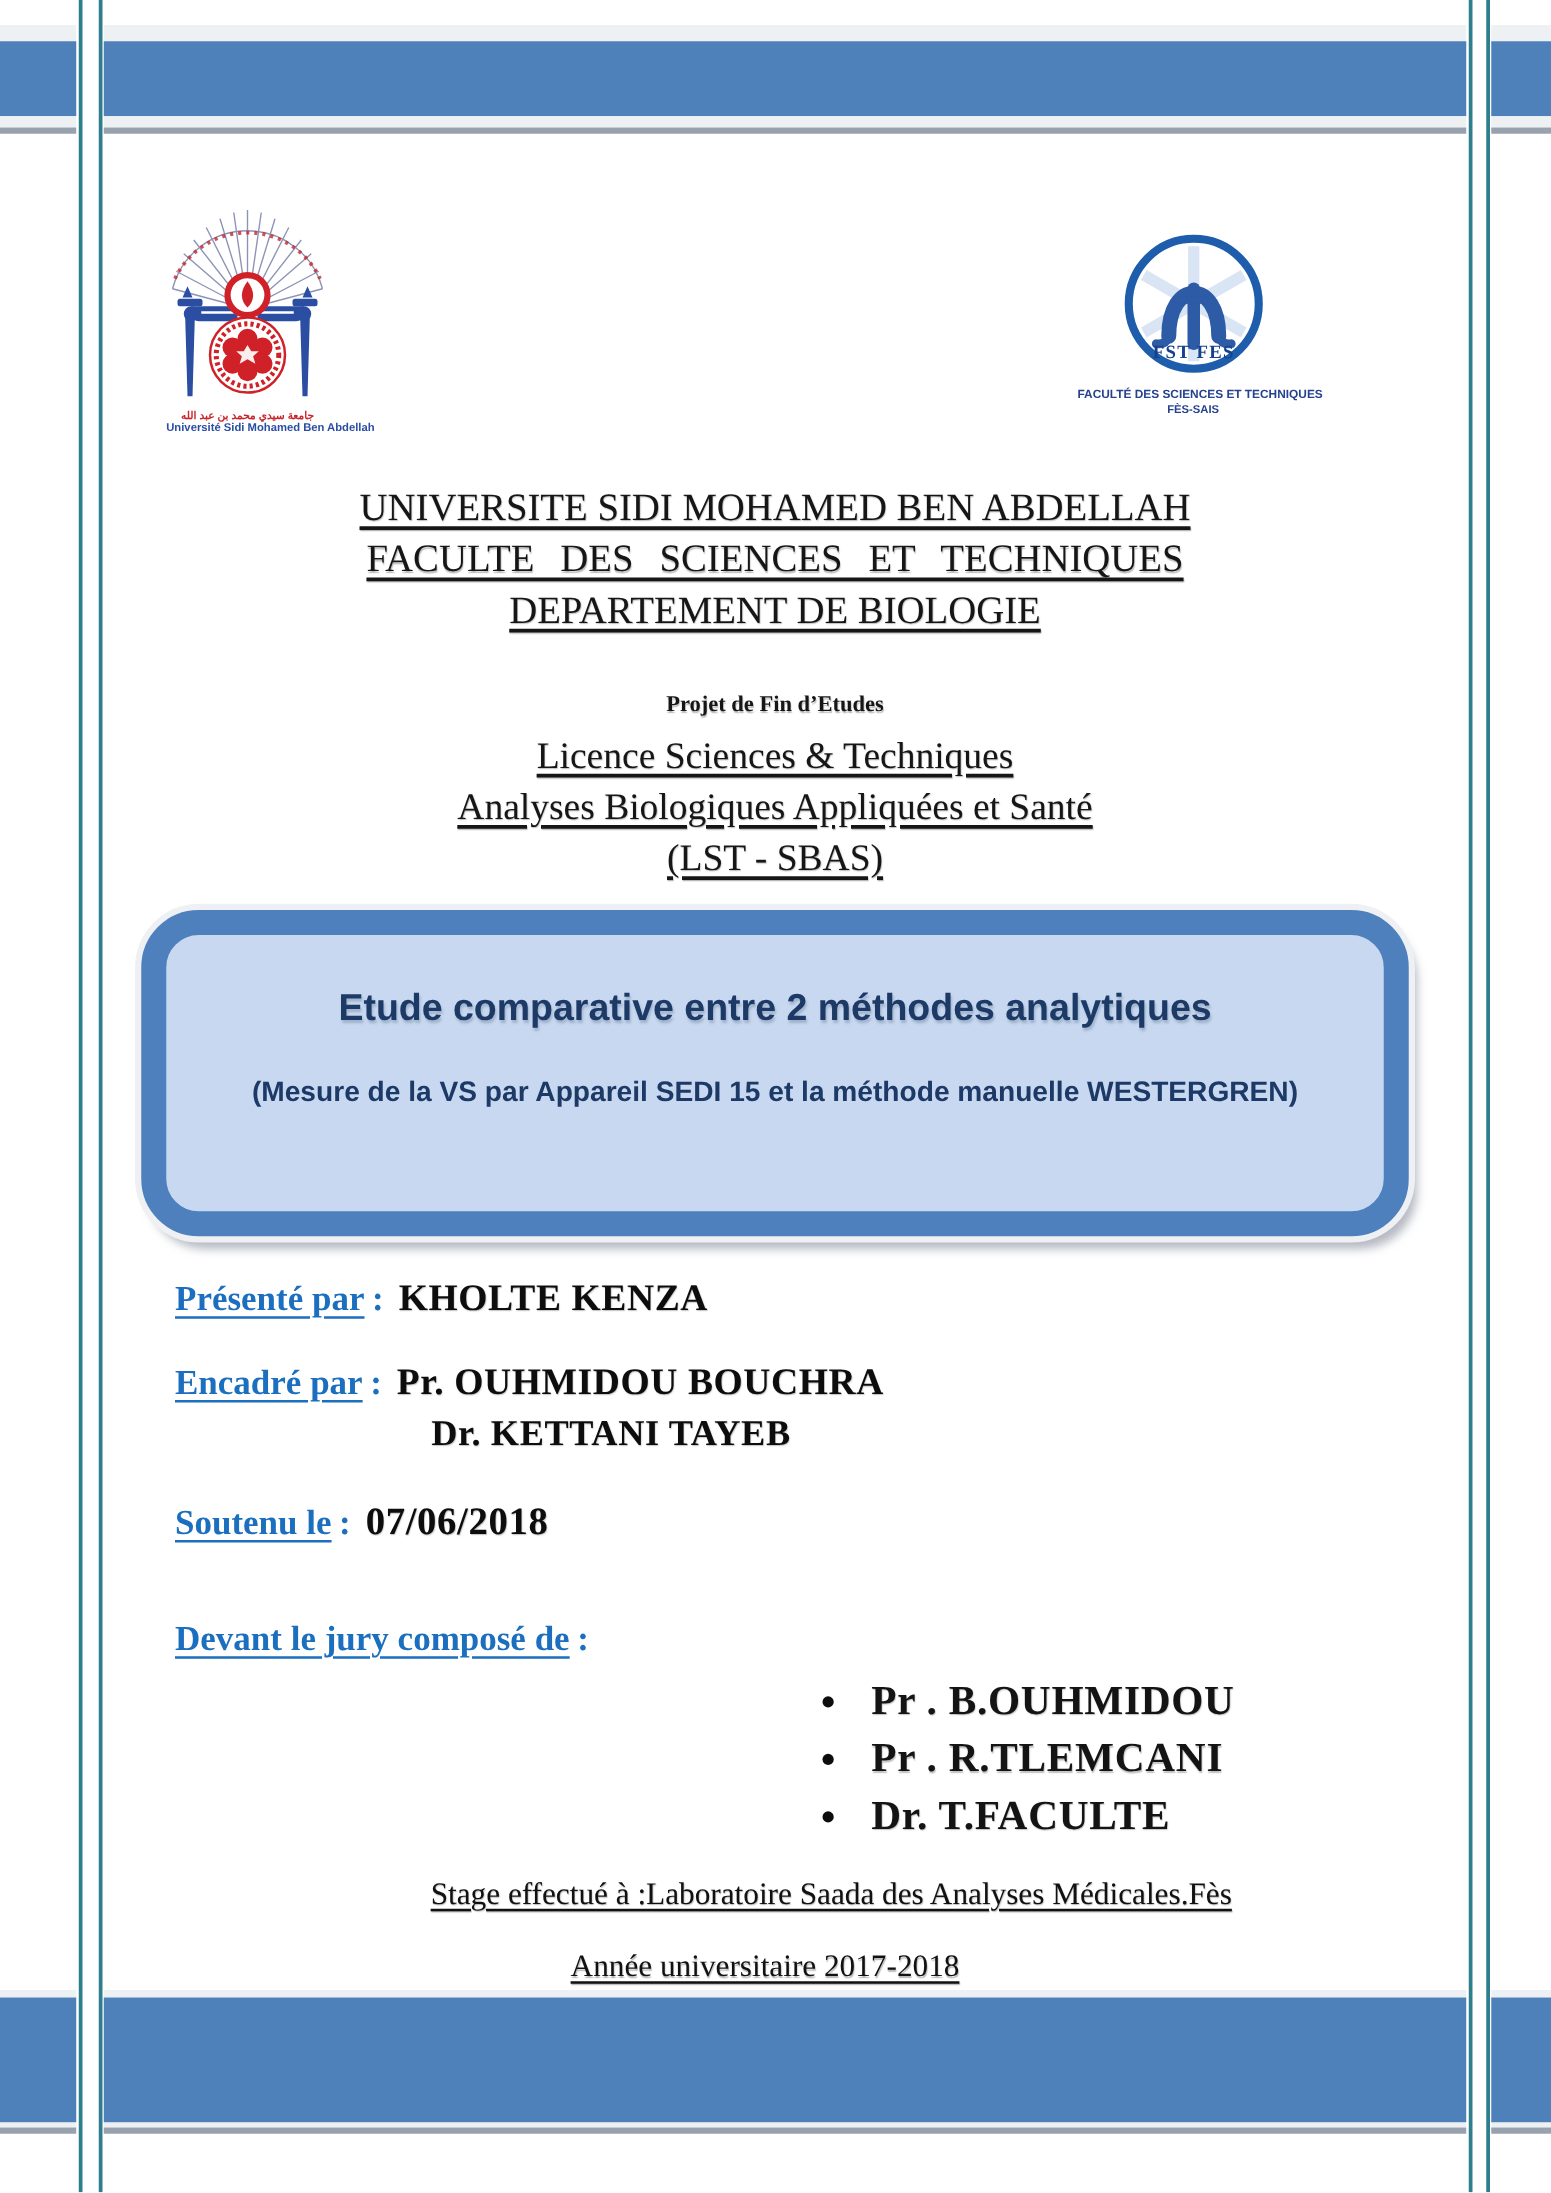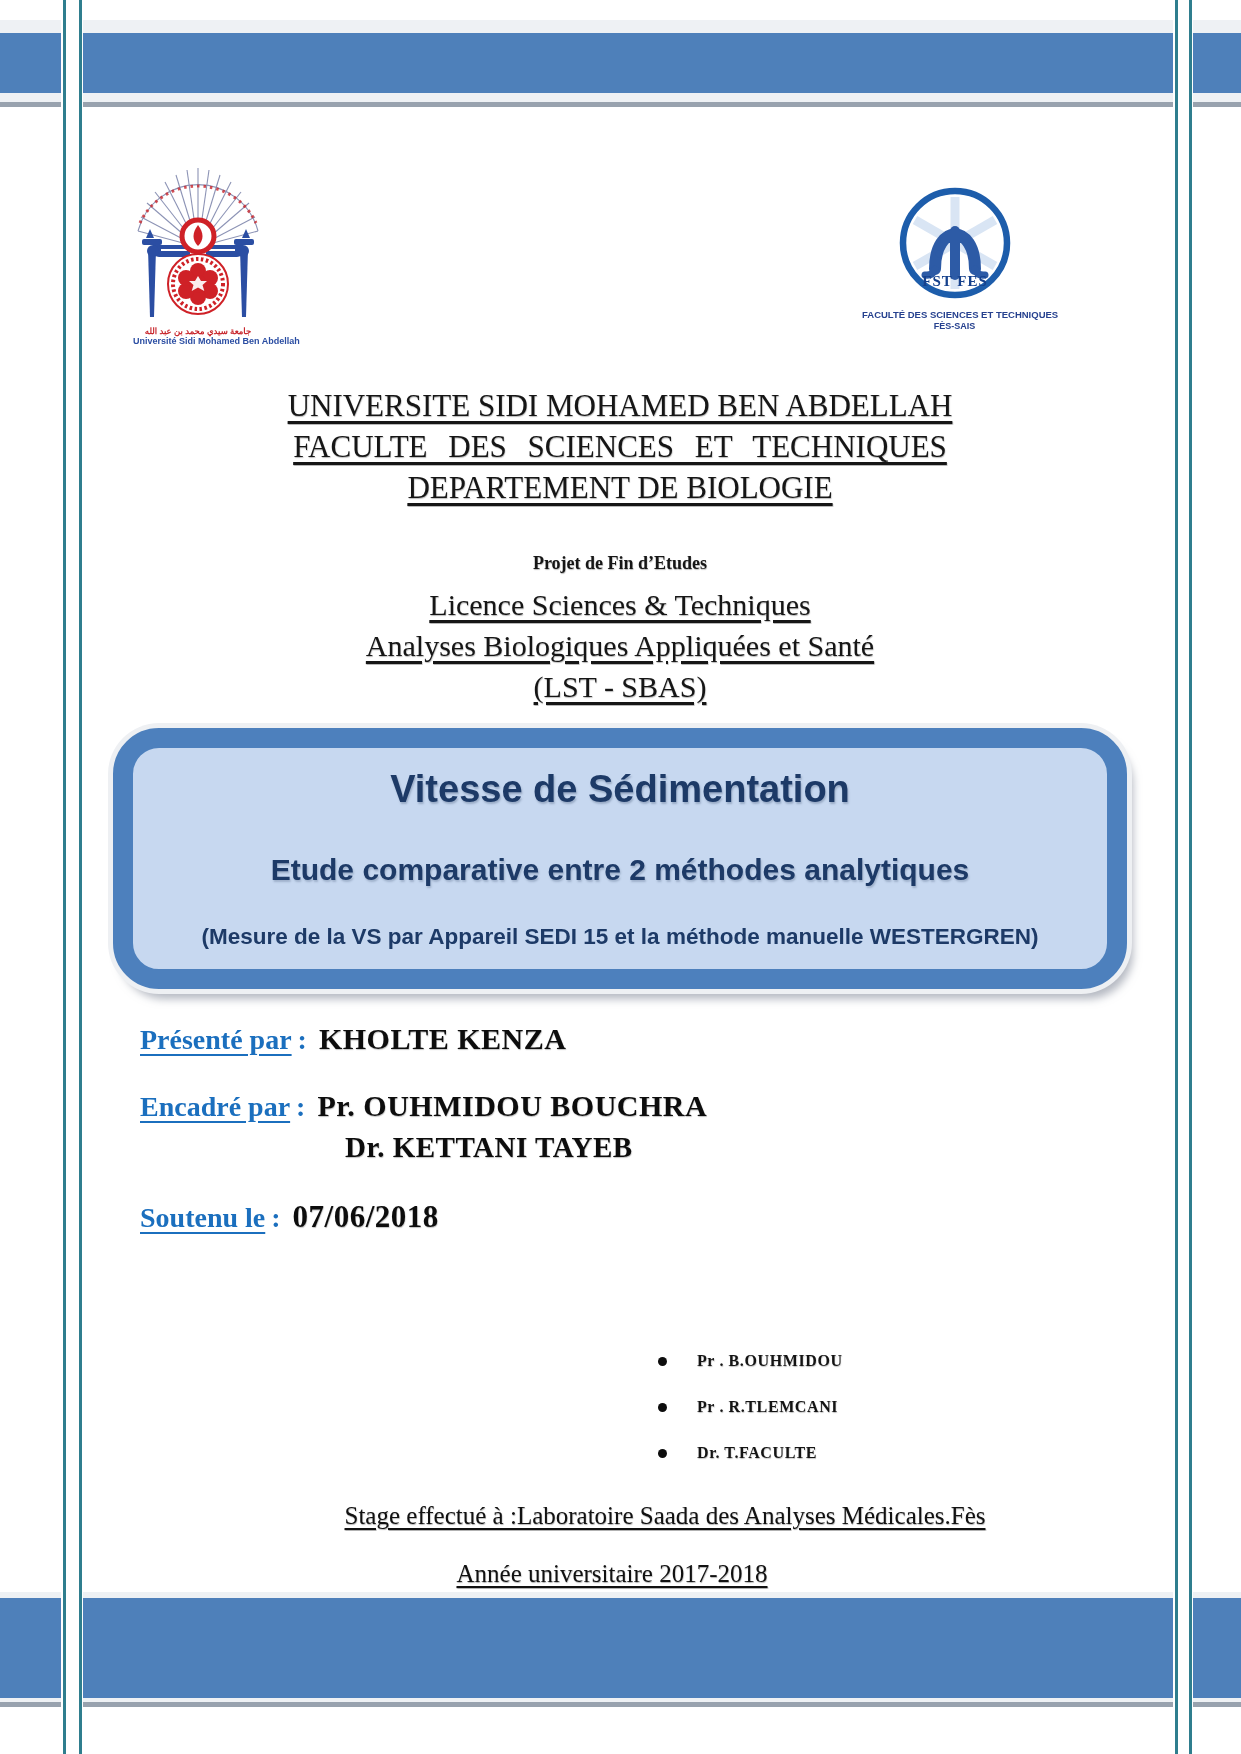--- a/index.html
+++ b/index.html
@@ -55,21 +55,21 @@
   .bval{color:#0d0d0d;font-weight:bold;font-size:30px;letter-spacing:0.5px;margin-left:12px;text-shadow:0.5px 1px 1px rgba(0,0,0,.25);}
   .row-presented{top:1022px;left:140px;}
   .row-encadre{top:1089px;left:140px;}
   .row-dr{top:1131px;left:345px;color:#0d0d0d;font-weight:bold;font-size:29px;letter-spacing:0.5px;text-shadow:0.5px 1px 1px rgba(0,0,0,.25);}
   .row-soutenu{top:1199px;left:140px;}
   .row-devant{top:1296px;left:140px;}
   
   .jury{position:absolute;left:658px;top:1338px;}
   .jury-item{display:flex;align-items:center;height:46px;}
   .jury-bullet{width:9px;height:9px;border-radius:50%;background:#0d0d0d;margin-right:30px;flex:0 0 auto;}
-  .jury-name{font-weight:bold;font-size:16px;letter-spacing:0.6px;color:#141414;text-shadow:0.5px 1px 1px rgba(0,0,0,.25);}
+  .jury-name{font-weight:bold;font-size:33px;letter-spacing:0.6px;color:#141414;text-shadow:0.5px 1px 1px rgba(0,0,0,.25);}
   
   .footer-stage{top:1502px;font-size:25px;transform:translateX(45px);}
   .footer-year{top:1560px;font-size:25px;transform:translateX(-8px);}
   .footer-u{text-decoration:underline;text-decoration-thickness:2px;text-underline-offset:4px;text-shadow:0.5px 1px 1px rgba(0,0,0,.3);}
 </style>
 </head>
 <body>
 
 <div class="page">
 
@@ -181,38 +181,40 @@
   </div>
 
   <div class="center-col program" style="position:absolute;">
     <div class="p1">Projet de Fin d’Etudes</div>
     <div class="u">Licence Sciences &amp; Techniques</div>
     <div class="u">Analyses Biologiques Appliquées et Santé</div>
     <div class="u">(LST - SBAS)</div>
   </div>
 
   <div class="title-box">
-    <div class="t1">Vitesse de Sédimentation</div>
     <div class="t2">Etude comparative entre 2 méthodes analytiques</div>
     <div class="t3">(Mesure de la VS par Appareil SEDI 15 et la méthode manuelle WESTERGREN)</div>
   </div>
 
   <div class="row row-presented">
     <span class="blabel">Présenté par</span><span class="bcolon">:</span><span class="bval">KHOLTE KENZA</span>
   </div>
 
   <div class="row row-encadre">
     <span class="blabel">Encadré par</span><span class="bcolon">:</span><span class="bval">Pr. OUHMIDOU BOUCHRA</span>
   </div>
   <div class="row row-dr">Dr. KETTANI TAYEB</div>
 
   <div class="row row-soutenu">
     <span class="blabel">Soutenu le</span><span class="bcolon">:</span><span class="bval" style="font-size:31px;">07/06/2018</span>
   </div>
 
+  <div class="row row-devant">
+    <span class="blabel">Devant le jury composé de</span><span class="bcolon">:</span>
+  </div>
 
   <div class="jury">
     <div class="jury-item">
       <span class="jury-bullet"></span>
       <span class="jury-name">Pr . B.OUHMIDOU</span>
     </div>
     <div class="jury-item">
       <span class="jury-bullet"></span>
       <span class="jury-name">Pr . R.TLEMCANI</span>
     </div>

